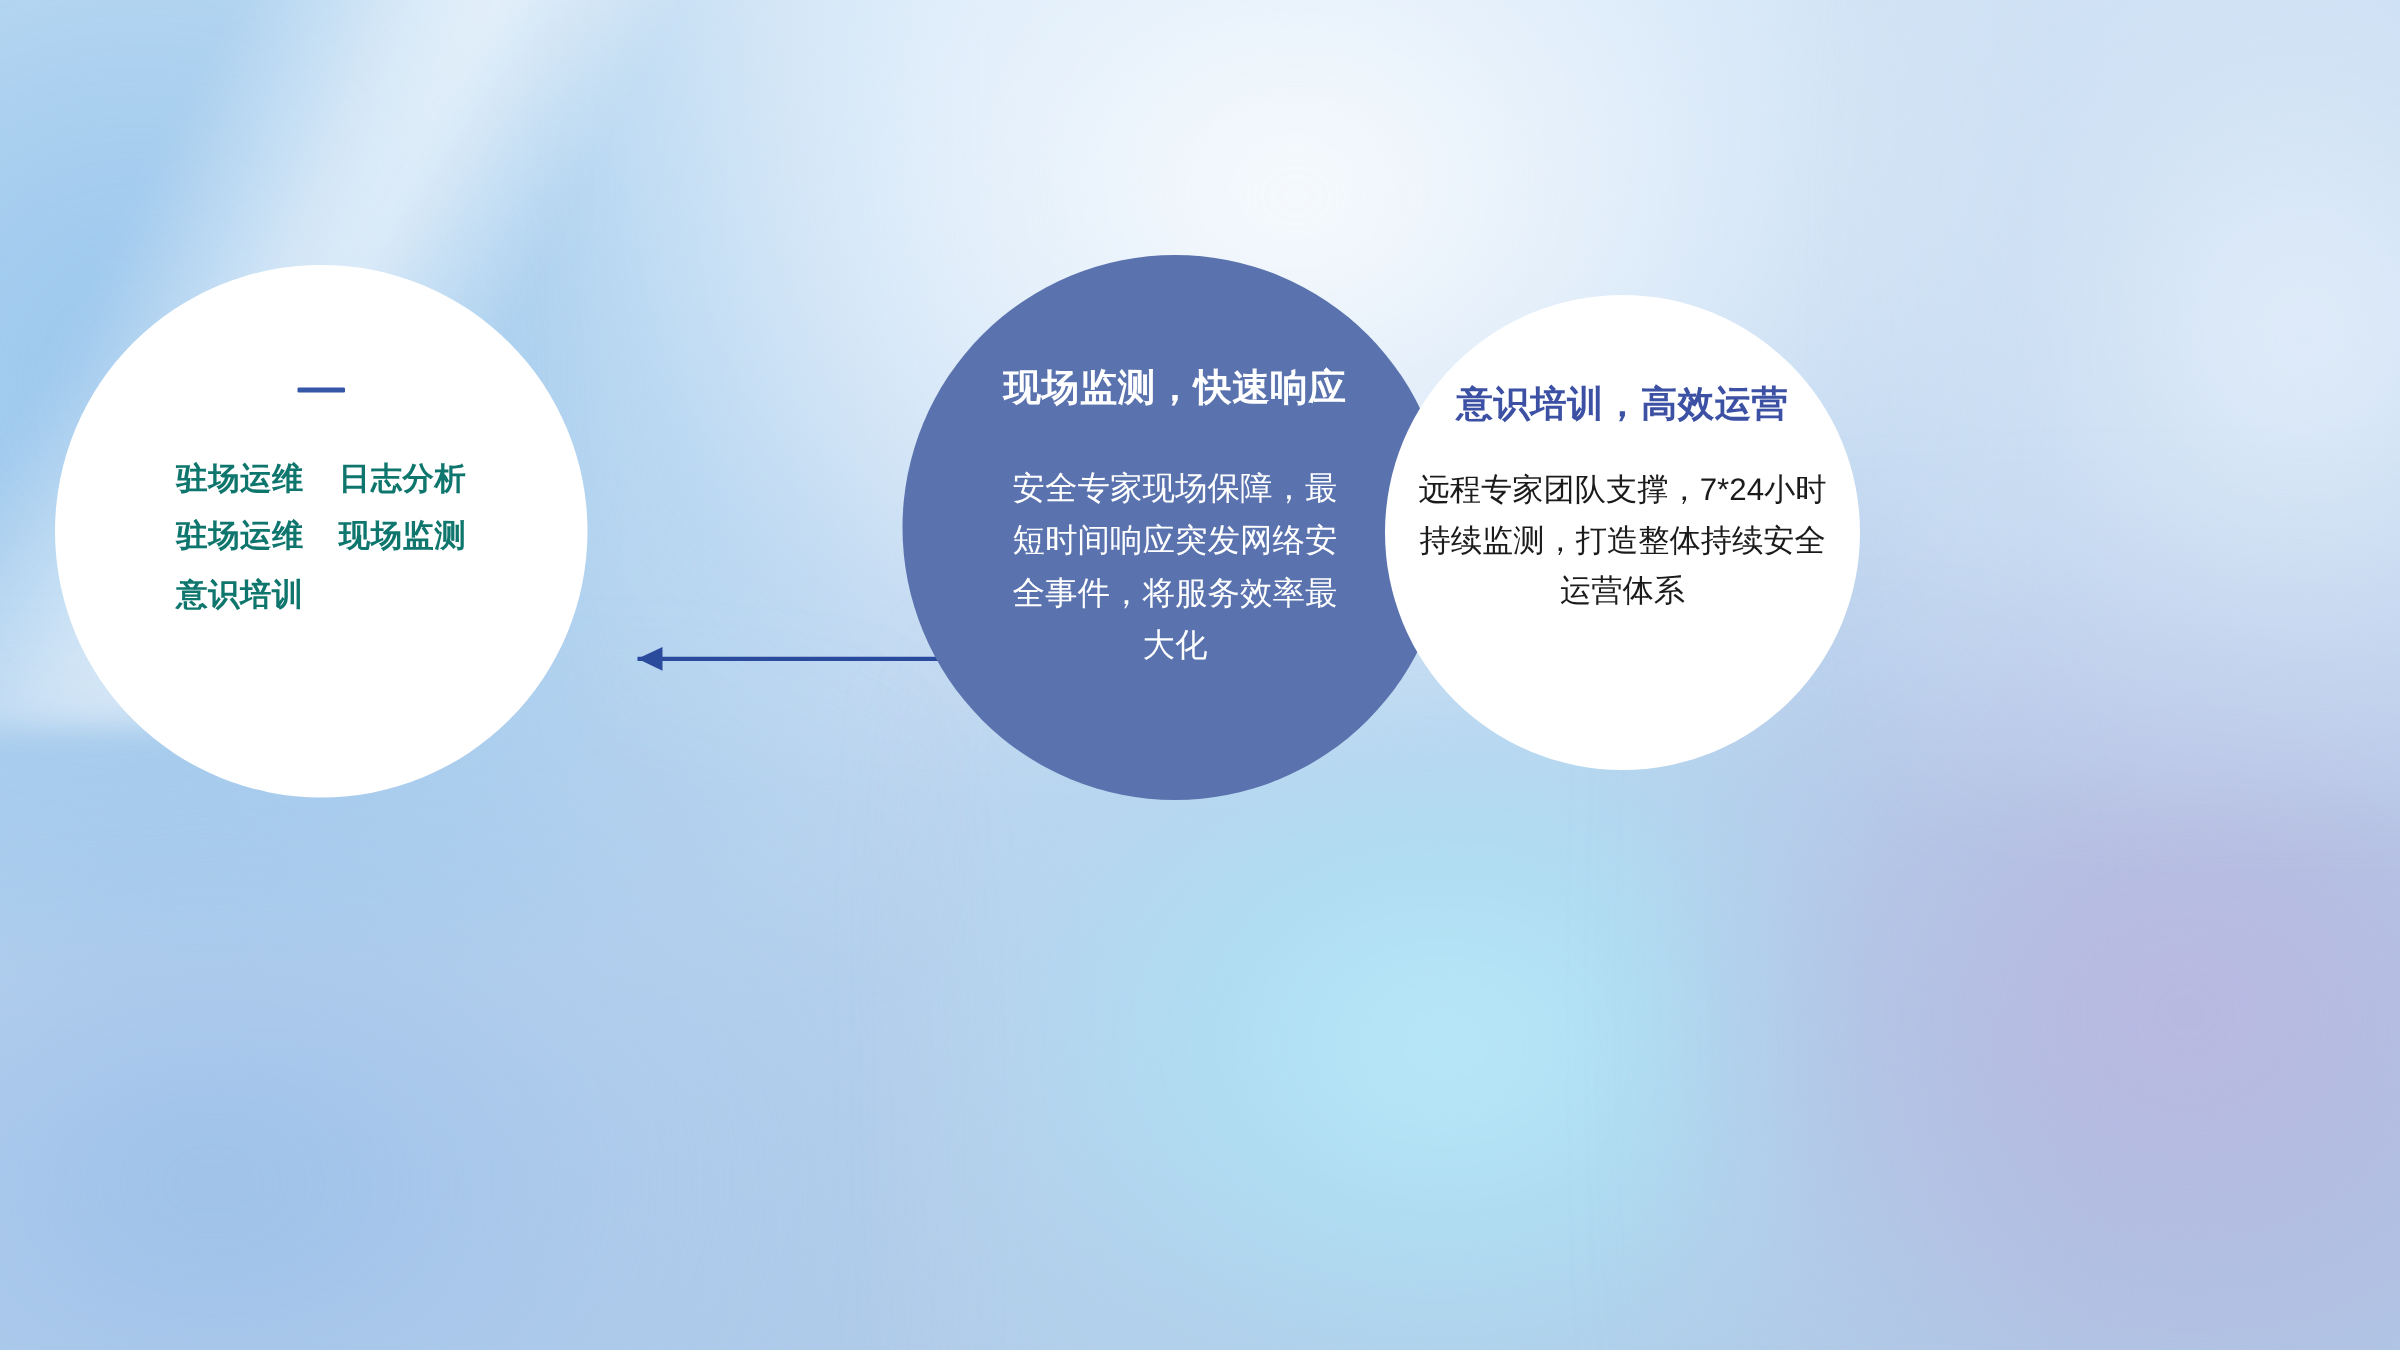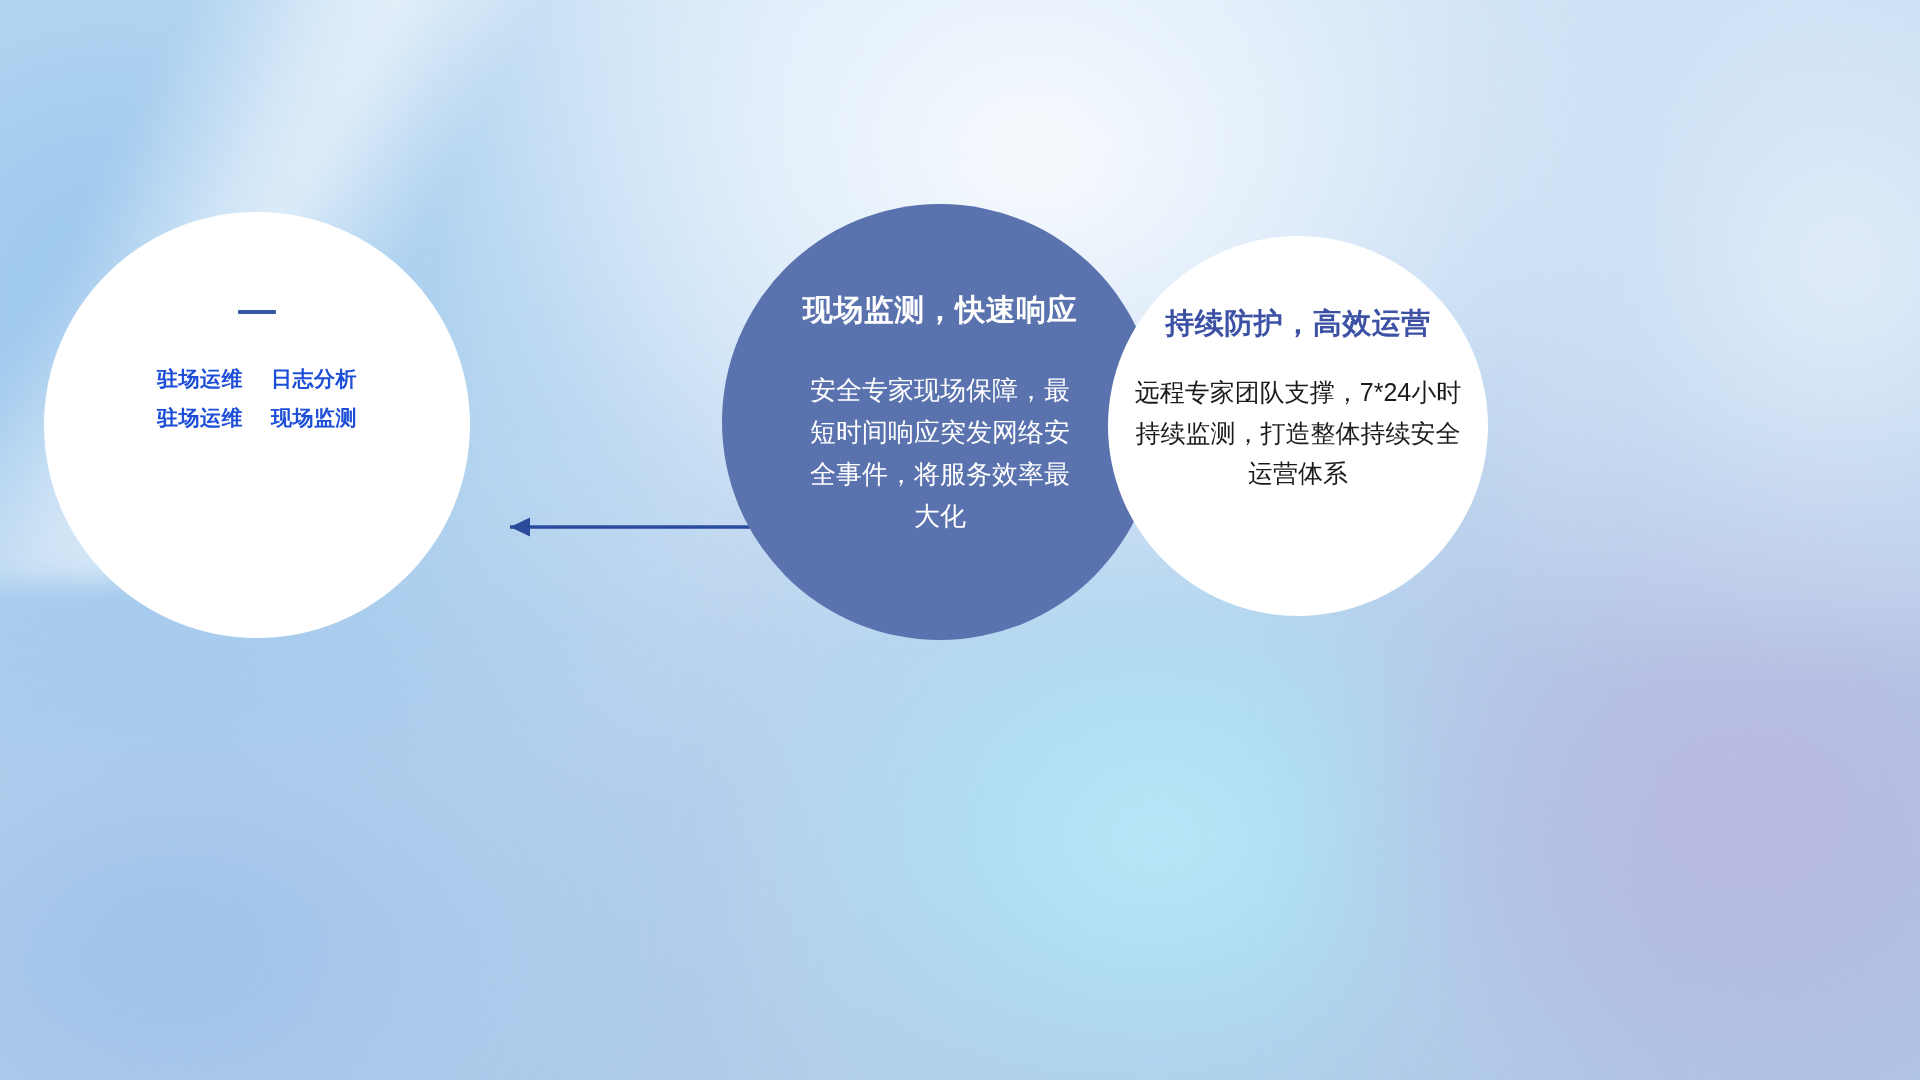--- a/index.html
+++ b/index.html
@@ -144,23 +144,23 @@
   }
   #circle-left .divider {
     width: 38px;
     height: 4px;
     background: #3557a8;
     border-radius: 1px;
     margin-bottom: 46px;
   }
   .left-lines {
     text-align: left;
-    color: #1d4ed8;
+    color: #0f766e;
     font-weight: bold;
-    font-size: 21px;
+    font-size: 25px;
     line-height: 1.85;
     letter-spacing: 0.5px;
     white-space: nowrap;
   }
   .left-lines .ln { display: block; }
   .left-lines .gap { display: inline-block; width: 28px; }
 
   
   #circle-mid {
     left: 722px;
@@ -250,26 +250,29 @@
 
   <div class="circle" id="circle-left">
     <div class="divider"></div>
     <div class="left-lines">
       <span class="ln">
         <span>驻场运维</span><span class="gap"></span><span>日志分析</span>
       </span>
       <span class="ln">
         <span>驻场运维</span><span class="gap"></span><span>现场监测</span>
       </span>
+      <span class="ln">
+        <span>意识培训</span>
+      </span>
     </div>
   </div>
 
   <div class="circle" id="circle-mid">
     <div class="ctitle">现场监测，快速响应</div>
     <div class="cbody">安全专家现场保障，最短时间响应突发网络安全事件，将服务效率最大化</div>
   </div>
 
   <div class="circle" id="circle-right">
-    <div class="ctitle">持续防护，高效运营</div>
+    <div class="ctitle">意识培训，高效运营</div>
     <div class="cbody">远程专家团队支撑，7*24小时持续监测，打造整体持续安全运营体系</div>
   </div>
 
 </div>
 
 </body></html>

